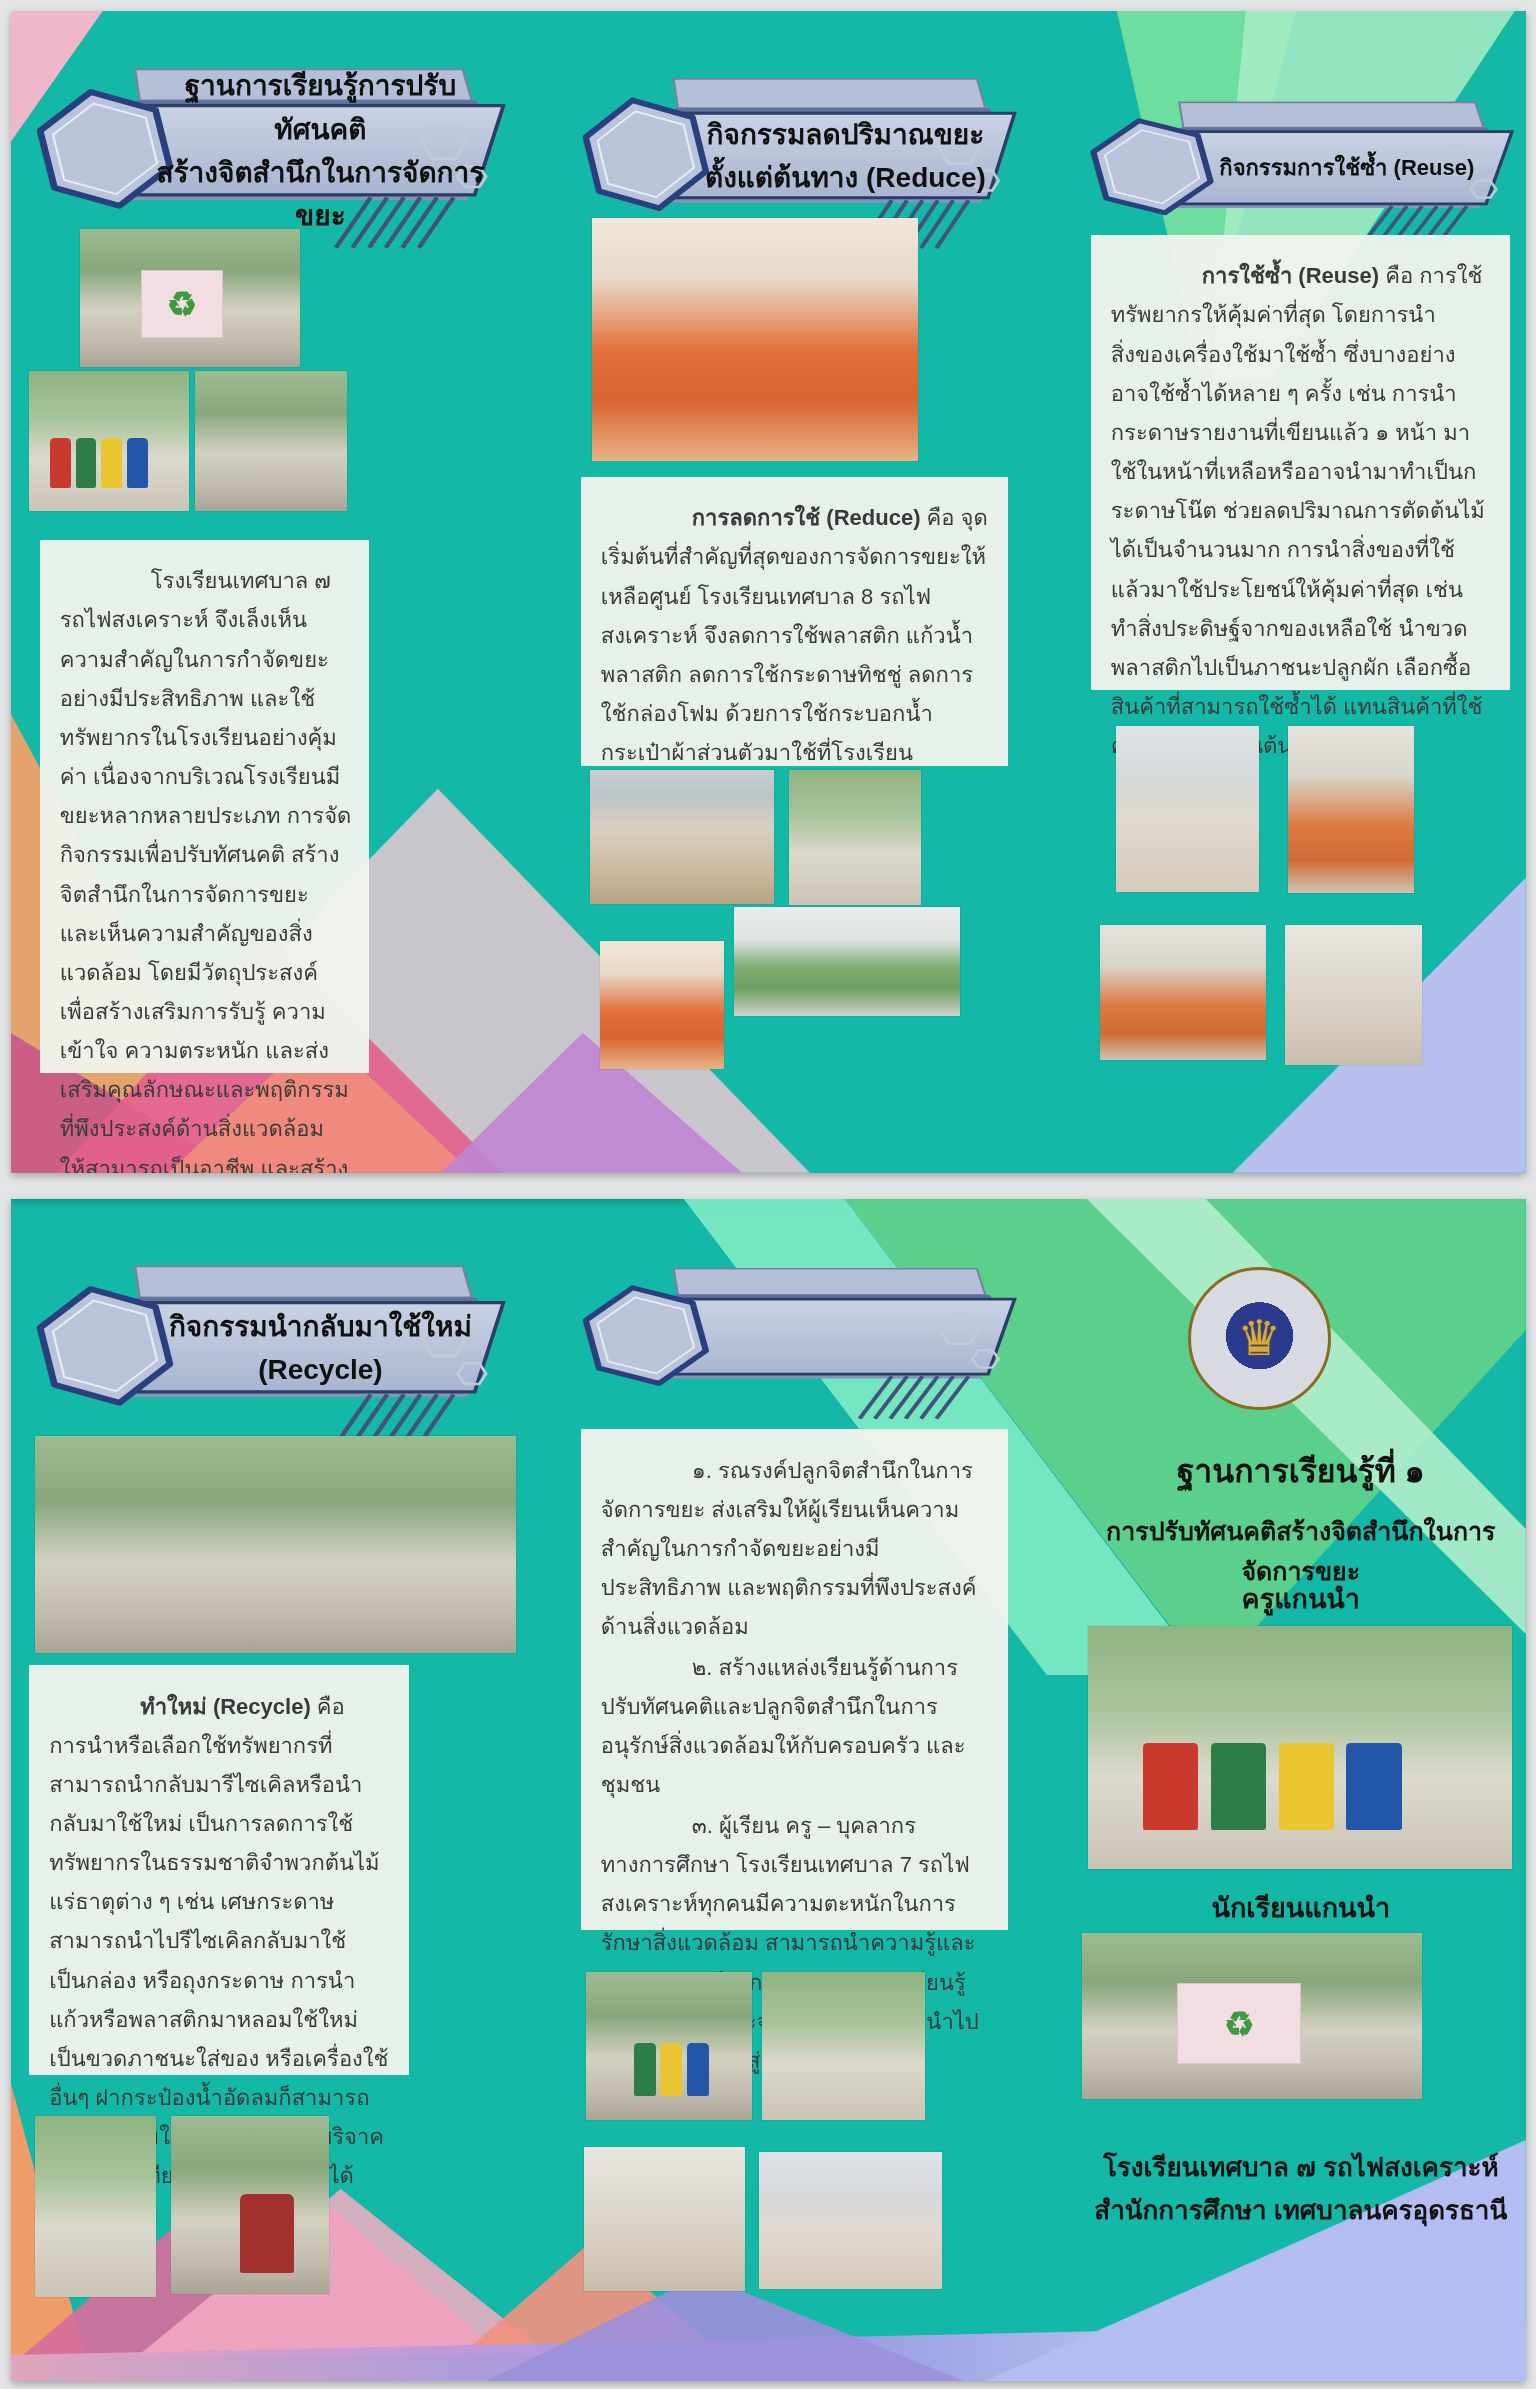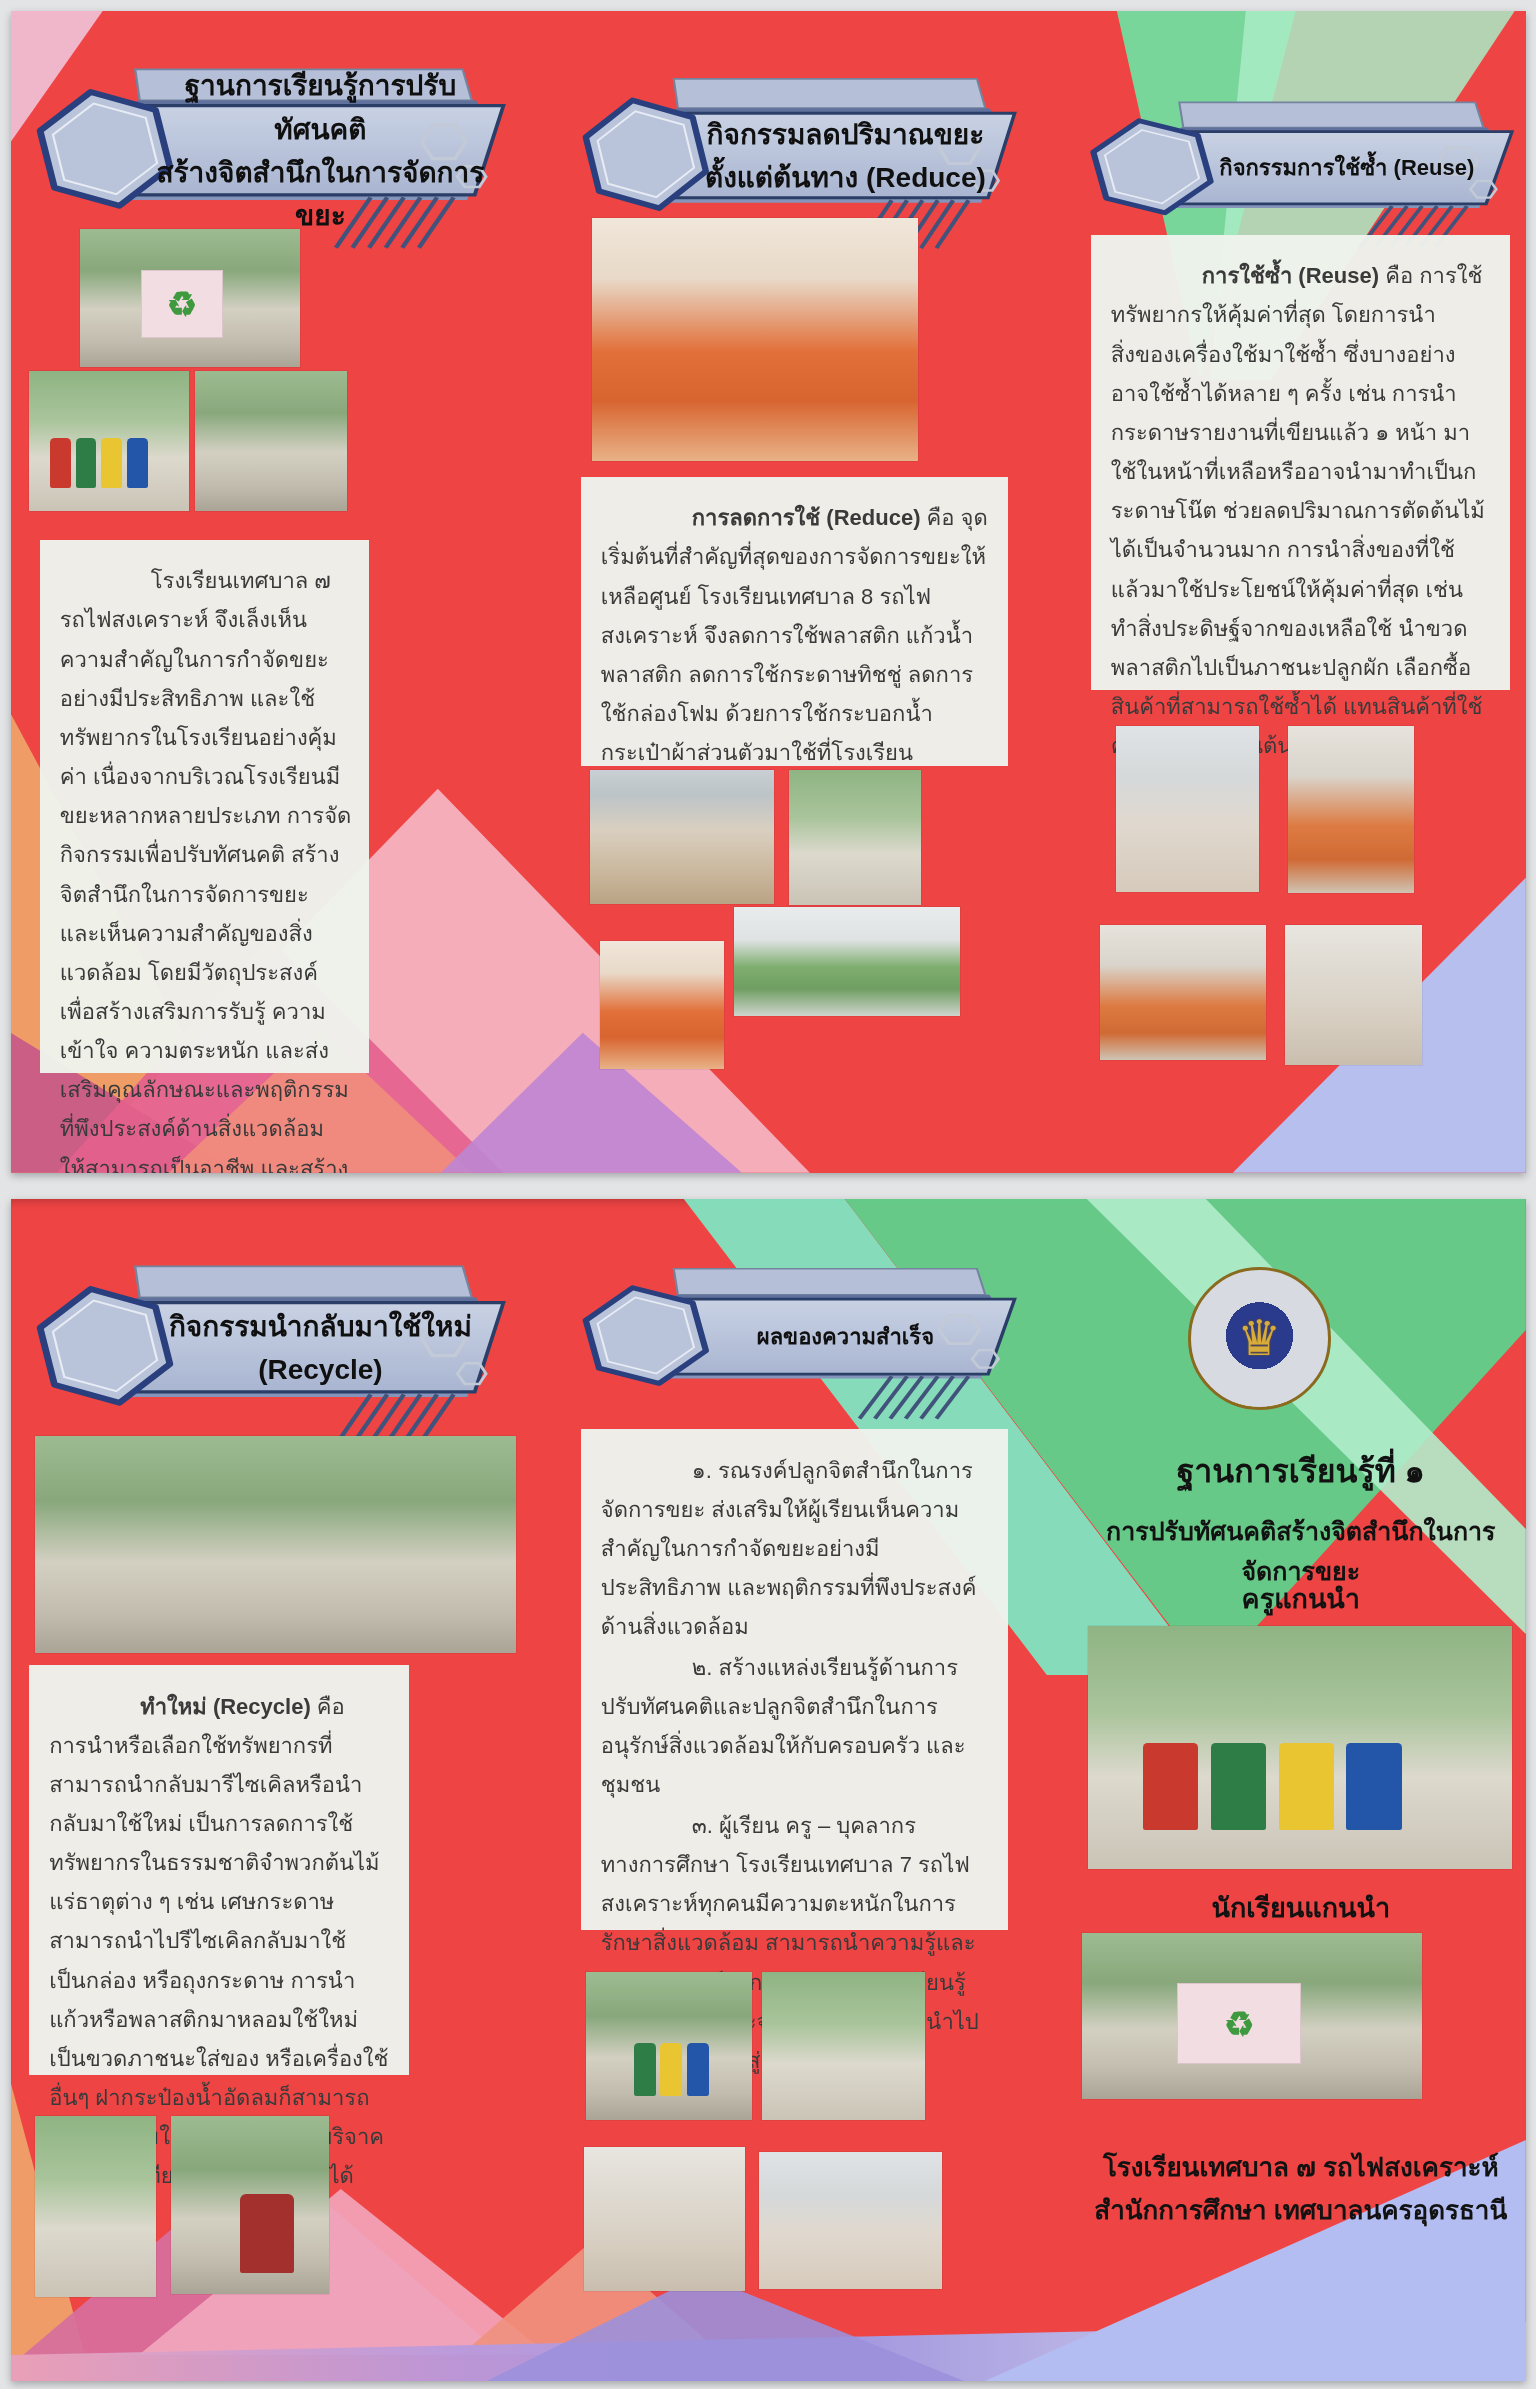--- a/index.html
+++ b/index.html
@@ -1,18 +1,18 @@
 <!DOCTYPE html>
 <html style="font-size:12.3px"><head>
 <meta charset="utf-8">
 <style>
   html,body{margin:0;padding:0;}
   body{width:1537px;height:2389px;background:#e3e4e6;position:relative;
        font-family:"Liberation Sans",sans-serif;color:#2b2b2b;}
-  .pg{position:absolute;left:10.8px;width:1515px;background:#ef4444;
+  .pg{position:absolute;left:10.8px;width:1515px;background:#14b8a6;
       box-shadow:0 3.1px 7.7px rgba(0,0,0,.28);overflow:hidden;}
   #page1{top:10.8px;height:1162px;}
   #page2{top:1199px;height:1182px;box-shadow:0 3.1px 7.7px rgba(0,0,0,.28), inset 0 7.7px 9.2px -6.1px rgba(0,0,0,.25);}
   .dec{position:absolute;left:0;top:0;width:100%;height:100%;pointer-events:none;z-index:0;}
   .dec div{position:absolute;left:0;top:0;width:100%;height:100%;}
   .layer{position:absolute;left:0;top:0;width:100%;height:100%;z-index:2;}
 
   
   .d1{clip-path:polygon(0 0,92px 0,0 131px);background:#f0b6ca;}
   .d2{clip-path:polygon(1106px 0,1285px 0,1189px 369px);background:#72de9f;opacity:.95;}
@@ -322,23 +322,20 @@
         <polygon points="615,182 606,198 587,198 577,182 587,166 606,166" fill="none" stroke="#c3cad7" stroke-width="4"></polygon>
         <g stroke="#41537b" stroke-width="6">
           <line x1="462" y1="214" x2="416" y2="292"></line>
             <line x1="484" y1="214" x2="438" y2="292"></line>
           <line x1="506" y1="214" x2="460" y2="292"></line>
             <line x1="528" y1="214" x2="482" y2="292"></line>
           <line x1="550" y1="214" x2="504" y2="292"></line>
             <line x1="572" y1="214" x2="526" y2="292"></line>
         </g>
       </svg>
-      <div class="btx">
-        <span>ผลของความสำเร็จ</span>
-      </div>
     </div>
 
     <div class="tbox" id="p2c2-text">
       <p>๑. รณรงค์ปลูกจิตสำนึกในการจัดการขยะ ส่งเสริมให้ผู้เรียนเห็นความสำคัญในการกำจัดขยะอย่างมีประสิทธิภาพ และพฤติกรรมที่พึงประสงค์ด้านสิ่งแวดล้อม</p>
       <p>๒. สร้างแหล่งเรียนรู้ด้านการปรับทัศนคติและปลูกจิตสำนึกในการอนุรักษ์สิ่งแวดล้อมให้กับครอบครัว และชุมชน</p>
       <p>๓. ผู้เรียน ครู – บุคลากรทางการศึกษา โรงเรียนเทศบาล 7 รถไฟสงเคราะห์ทุกคนมีความตะหนักในการรักษาสิ่งแวดล้อม สามารถนำความรู้และประสบการณ์จากการศึกษาแหล่งเรียนรู้ไปใช้ในชีวิตประจำวันและสามารถนำไปถ่ายทอดความรู้สู่ชุมชนได้</p>
     </div>
 
     <div class="photo ph-out" id="p2c2-ph1">
       <span class="bin b-blue"></span>

